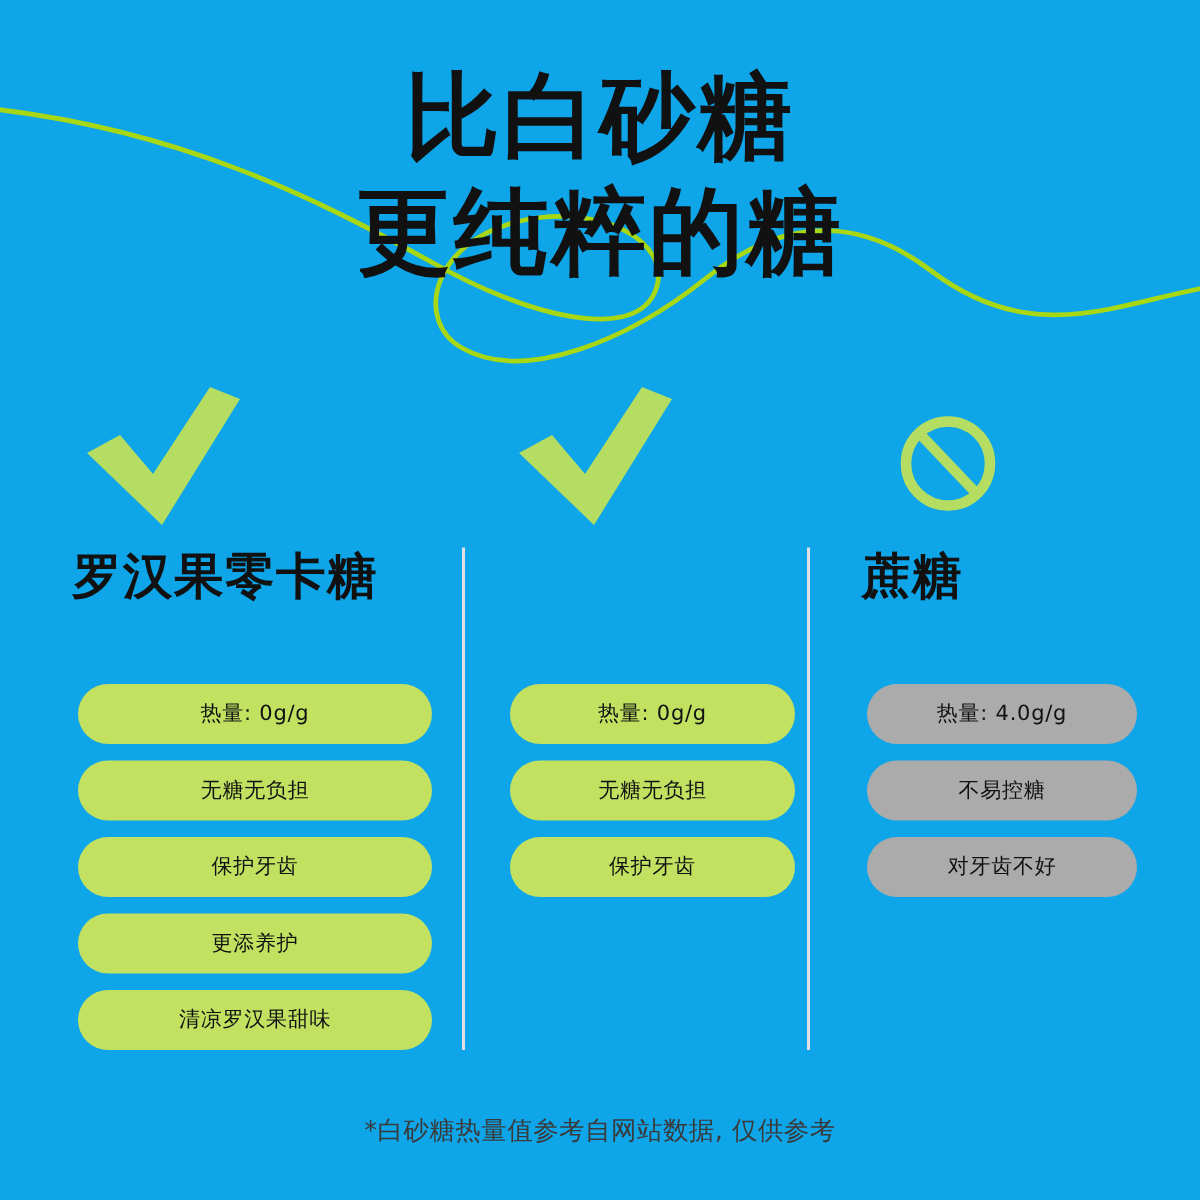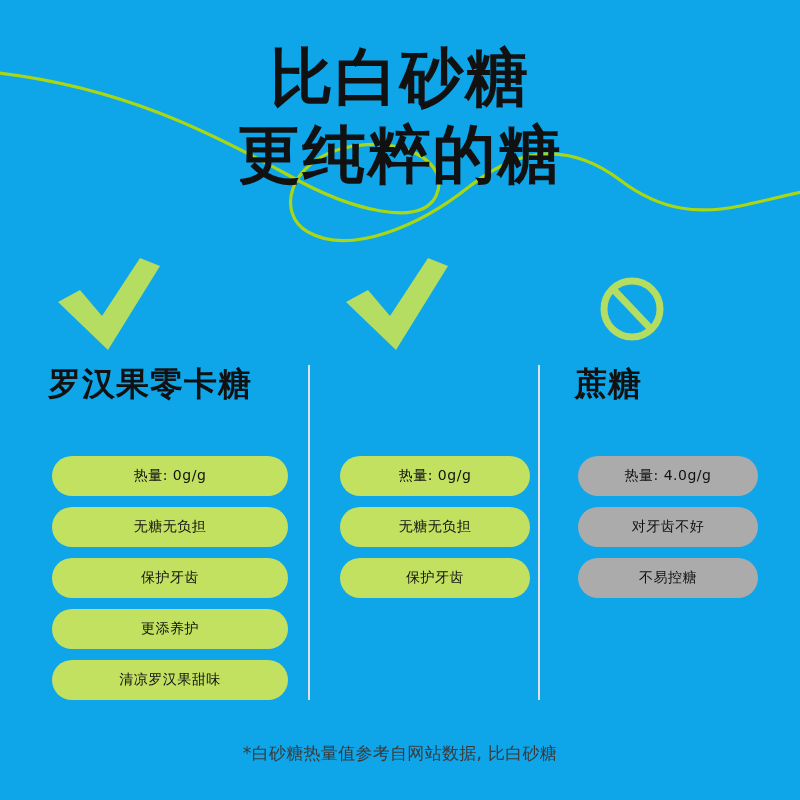--- a/index.html
+++ b/index.html
@@ -196,22 +196,22 @@
     <div class="col col-3">
       <div class="mark">
         <svg width="110" height="96" viewBox="0 0 110 96" aria-hidden="true">
           <circle cx="52" cy="51" r="28" fill="none" stroke="#b5dd62" stroke-width="7"></circle>
           <line x1="33" y1="31" x2="71" y2="71" stroke="#b5dd62" stroke-width="7" stroke-linecap="butt"></line>
         </svg>
       </div>
       <div class="col-head">蔗糖</div>
       <div class="pills">
         <div class="pill gray">热量: 4.0g/g</div>
+        <div class="pill gray">不易控糖</div>
         <div class="pill gray">对牙齿不好</div>
-        <div class="pill gray">不易控糖</div>
       </div>
     </div>
 
   </div>
 
-  <div id="footnote">*白砂糖热量值参考自网站数据, 比白砂糖</div>
+  <div id="footnote">*白砂糖热量值参考自网站数据, 仅供参考</div>
 
 </div>
 
 </body></html>

